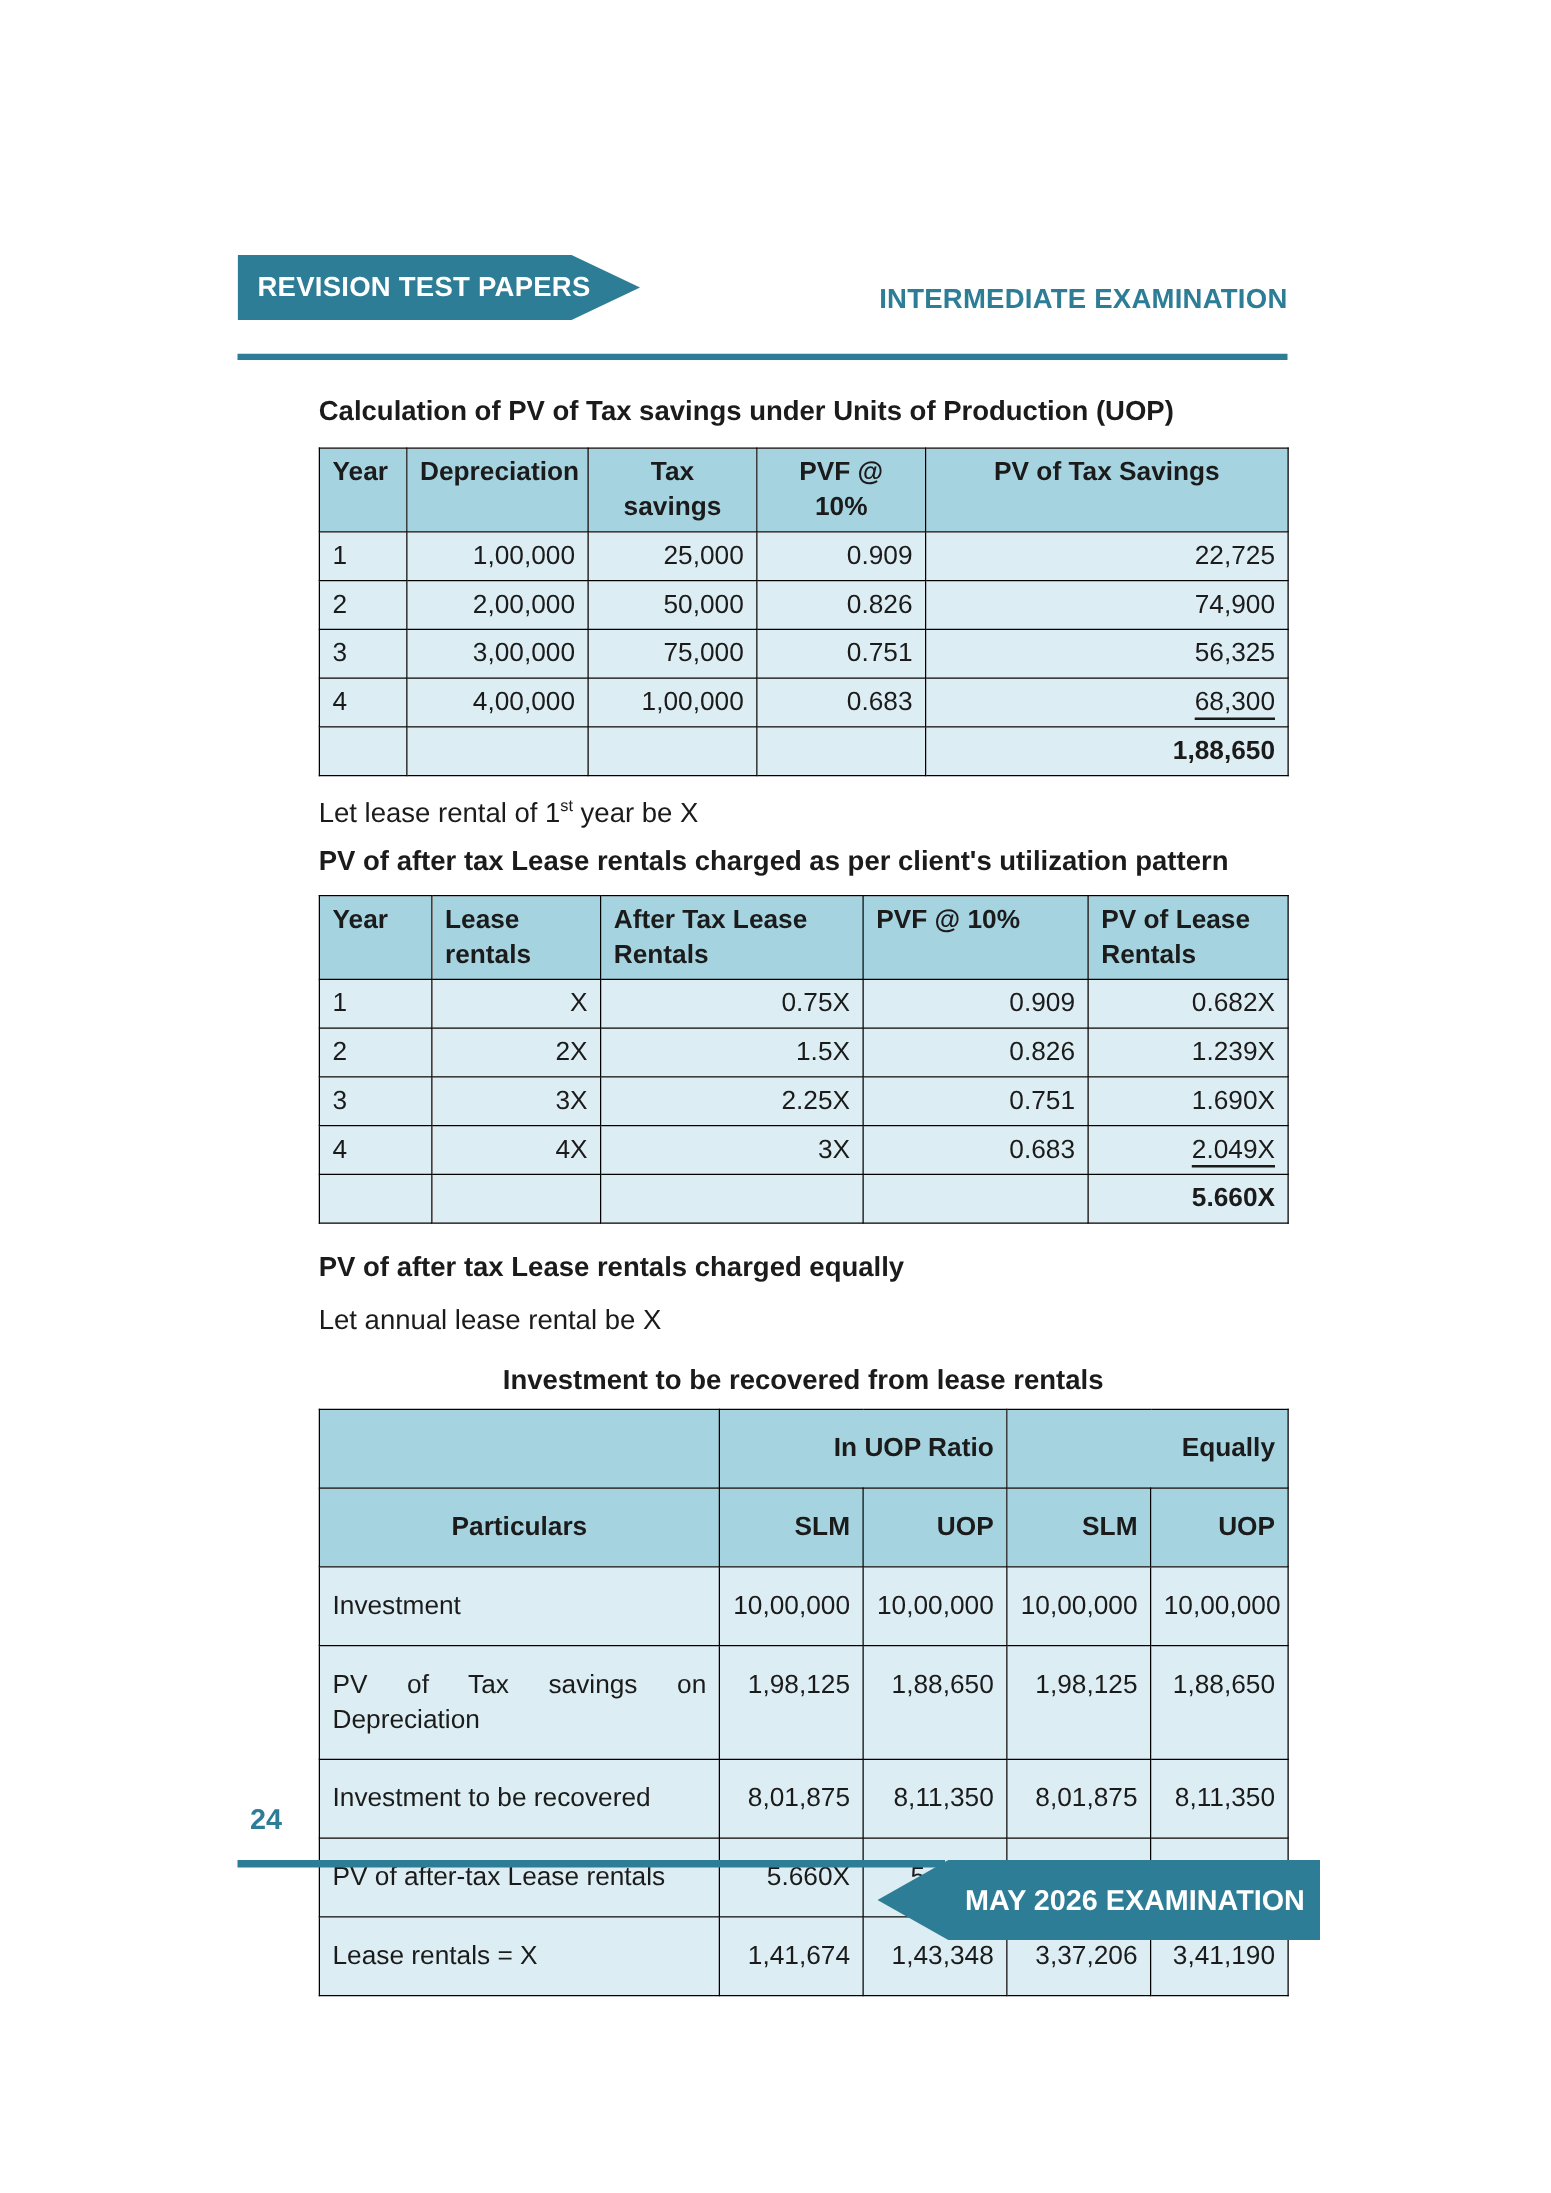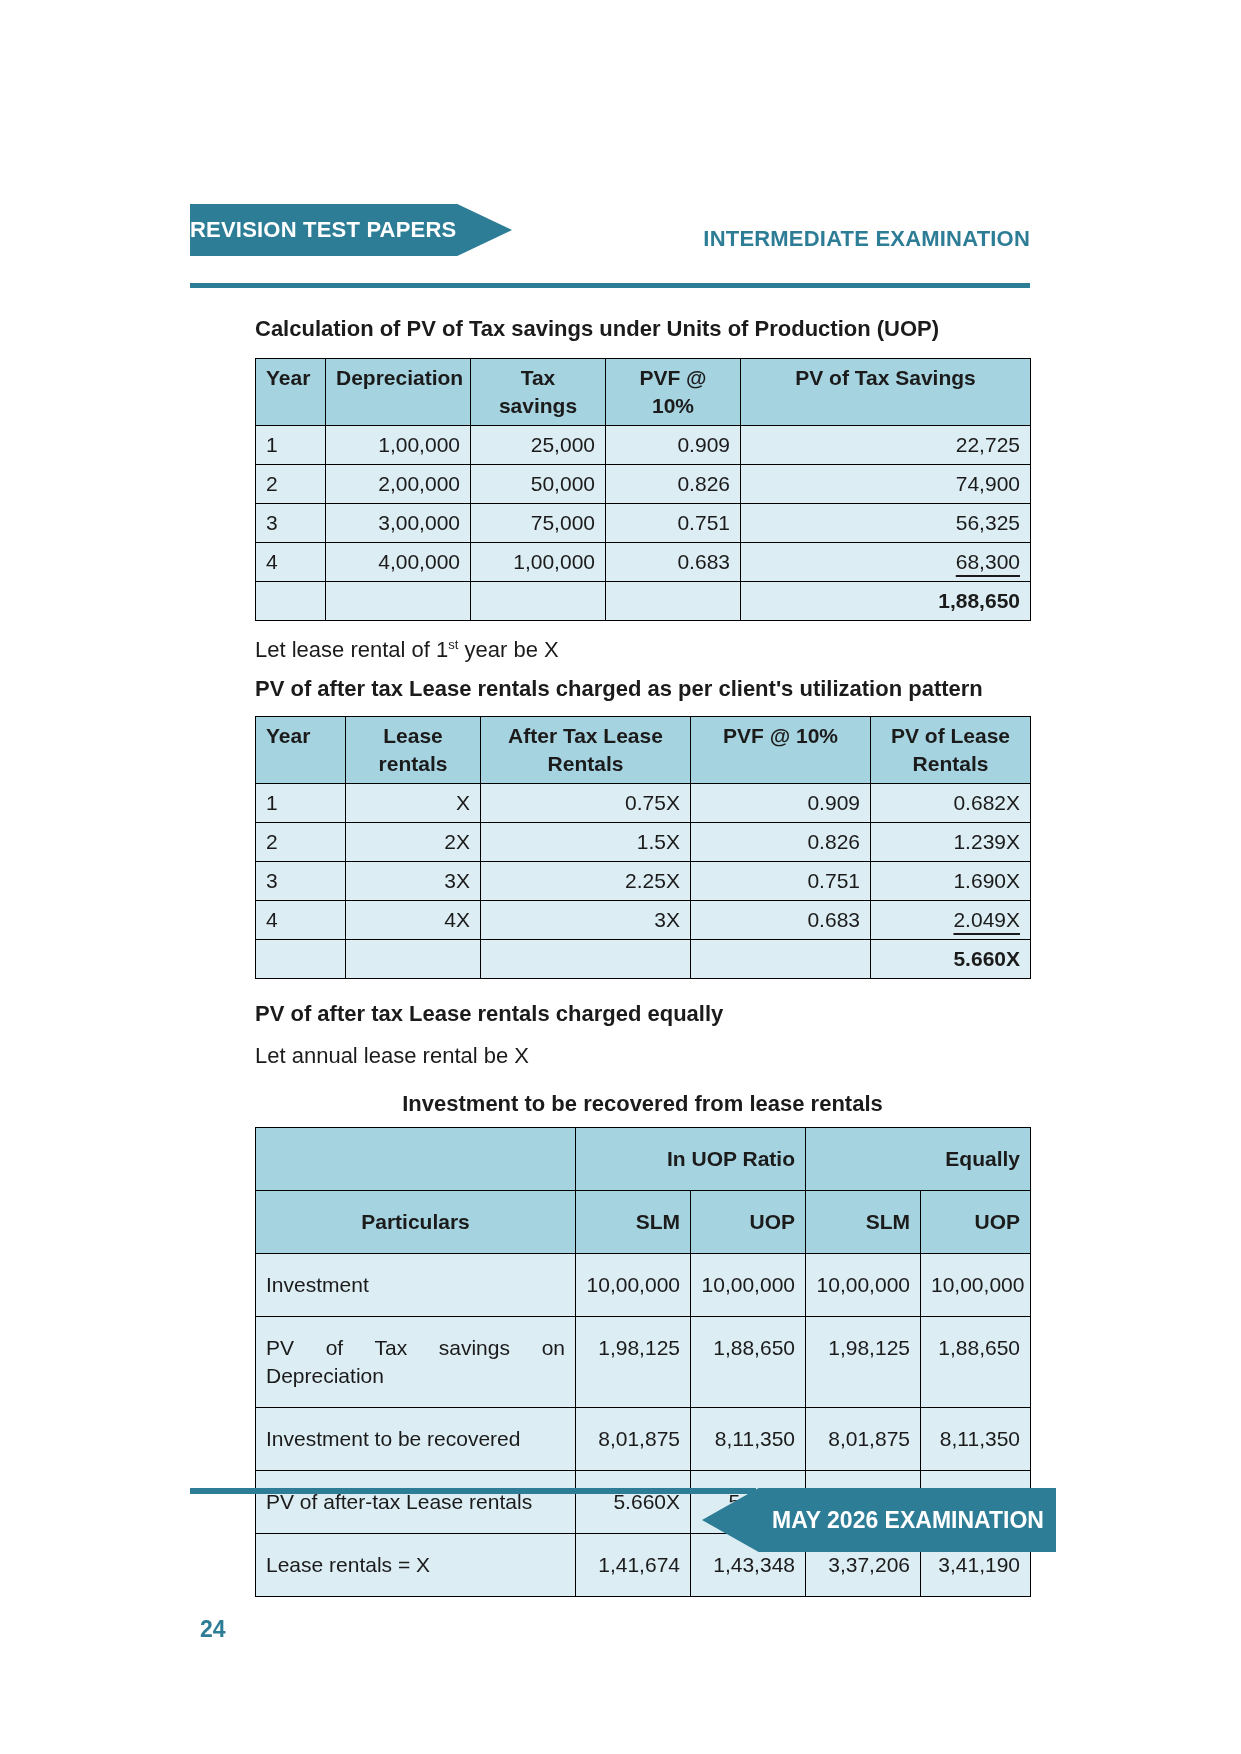--- a/index.html
+++ b/index.html
@@ -6,21 +6,21 @@
   body{
     width:1241px;height:1754px;position:relative;background:#ffffff;
     font-family:"Liberation Sans","DejaVu Sans",sans-serif;color:#1b1b1b;
     overflow:hidden;
   }
   
   .hdr-banner{
     position:absolute;left:190px;top:204px;width:322px;height:52px;
     background:var(--teal,#2E7D97);
     clip-path:polygon(0 0,83% 0,100% 50%,83% 100%,0 100%);
-    display:flex;align-items:center;box-sizing:border-box;
+    display:flex;align-items:center;padding-left:16px;box-sizing:border-box;
     color:#ffffff;font-weight:bold;font-size:22px;letter-spacing:.2px;white-space:nowrap;
   }
   .hdr-right{
     position:absolute;top:226px;left:530px;width:500px;text-align:right;
     color:var(--teal,#2E7D97);font-weight:bold;font-size:22px;letter-spacing:.2px;
   }
   .hdr-rule{position:absolute;left:190px;top:283px;width:840px;height:5px;background:var(--teal,#2E7D97);}
   
   .content{position:absolute;left:255px;top:316px;width:775px;}
   .title1{font-size:22px;font-weight:bold;margin:0 0 16px 0;}
@@ -34,39 +34,39 @@
   
   table.tbl{border-collapse:collapse;width:775px;font-size:21px;table-layout:fixed;}
   .tbl th,.tbl td{border:1.5px solid #000;padding:5px 10px;line-height:28px;overflow:hidden;}
   .tbl thead th{background:var(--table_header_bg,#A6D3E0);font-weight:bold;text-align:center;vertical-align:top;}
   .tbl tbody td,.tbl tfoot td{background:var(--table_body_bg,#DCEDF3);}
   .tbl tfoot td{font-weight:bold;}
   .al{text-align:left !important;}
   .ar{text-align:right !important;}
   .ac{text-align:center !important;}
   .pre{white-space:pre-line;}
-  .tbl-util thead th{text-align:center;}
+  .tbl-util thead th{text-align:left;}
   .tbl-inv th,.tbl-inv td{padding:17px 10px;}
   .tbl-inv td{vertical-align:top;}
   
   .tbl-uop tbody tr:nth-child(4) td:nth-child(5),
   .tbl-util tbody tr:nth-child(4) td:nth-child(5){
     text-decoration:underline;text-underline-offset:6px;text-decoration-thickness:1.5px;
   }
   .mt22{margin-top:22px;}
   
   .footer-rule{position:absolute;left:190px;top:1488px;width:566px;height:6px;background:var(--teal,#2E7D97);}
   .footer-banner{
     position:absolute;left:702px;top:1488px;width:354px;height:64px;
     background:var(--teal,#2E7D97);
     clip-path:polygon(0 50%,16% 0,100% 0,100% 100%,16% 100%);
     display:flex;align-items:center;justify-content:center;padding-left:58px;box-sizing:border-box;
     color:#ffffff;font-weight:bold;font-size:23px;white-space:nowrap;
   }
-  .page-number{position:absolute;left:200px;top:1616px;color:var(--teal,#2E7D97);font-weight:bold;font-size:23px;}
+  .page-number{position:absolute;left:200px;top:1442px;color:var(--teal,#2E7D97);font-weight:bold;font-size:23px;}
 </style>
 </head>
 <body>
 
 <div>
 
   <div class="hdr-banner">
     <span>REVISION TEST PAPERS</span>
   </div>
   <div class="hdr-right">INTERMEDIATE EXAMINATION</div>

